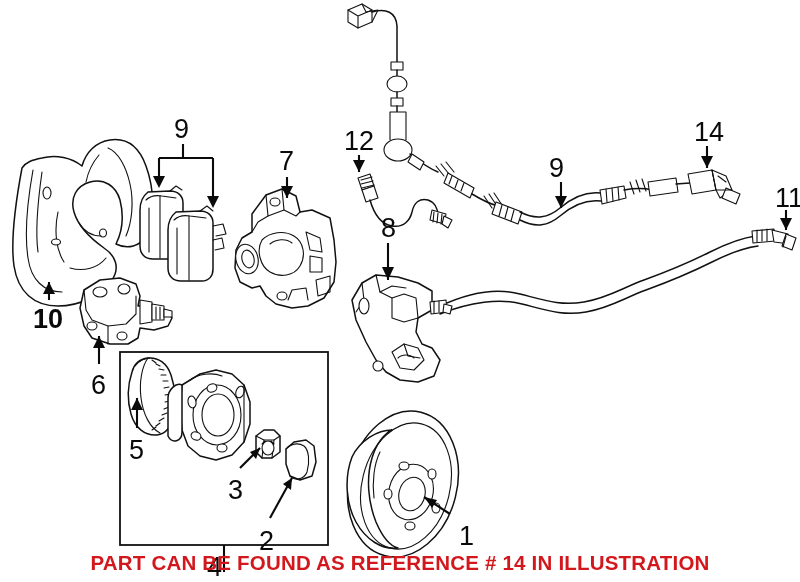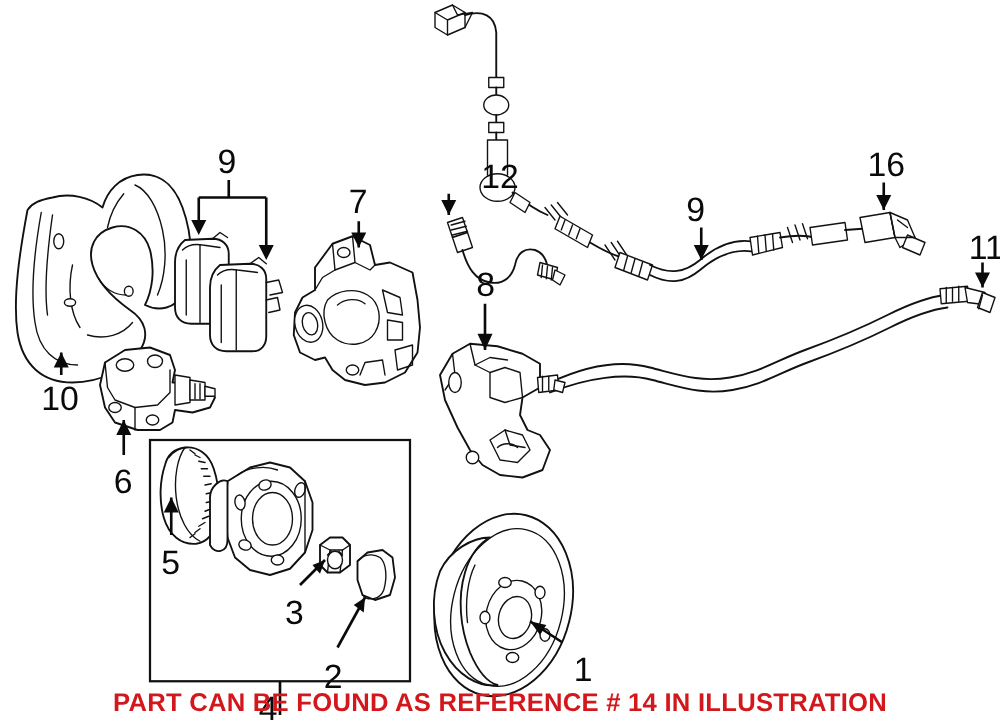--- a/index.html
+++ b/index.html
@@ -401,21 +401,21 @@
 
   <span class="callout-label" style="left:459px; top:523px;">1</span>
   <span class="callout-label" style="left:259px; top:528px;">2</span>
   <span class="callout-label" style="left:228px; top:477px;">3</span>
   <span class="callout-label" style="left:207px; top:554px;">4</span>
   <span class="callout-label" style="left:129px; top:437px;">5</span>
   <span class="callout-label" style="left:91px; top:372px;">6</span>
   <span class="callout-label" style="left:279px; top:148px;">7</span>
   <span class="callout-label" style="left:381px; top:215px;">8</span>
   <span class="callout-label" style="left:174px; top:116px;">9</span>
-  <span class="callout-label" style="left:33px; top:306px;">10</span>
+  <span class="callout-label" style="left:33px; top:306px;font-weight:bold;">10</span>
   <span class="callout-label" style="left:775px; top:185px;">11</span>
-  <span class="callout-label" style="left:344px; top:128px;margin-left:41px;">12</span>
-  <span class="callout-label" style="left:694px; top:119px;">16</span>
+  <span class="callout-label" style="left:344px; top:128px;">12</span>
+  <span class="callout-label" style="left:694px; top:119px;">14</span>
   <span class="callout-label" style="left:549px; top:155px;">9</span>
 
   <div id="footnote">PART CAN BE FOUND AS REFERENCE # 14 IN ILLUSTRATION</div>
 
 </div>
 
 </body></html>

